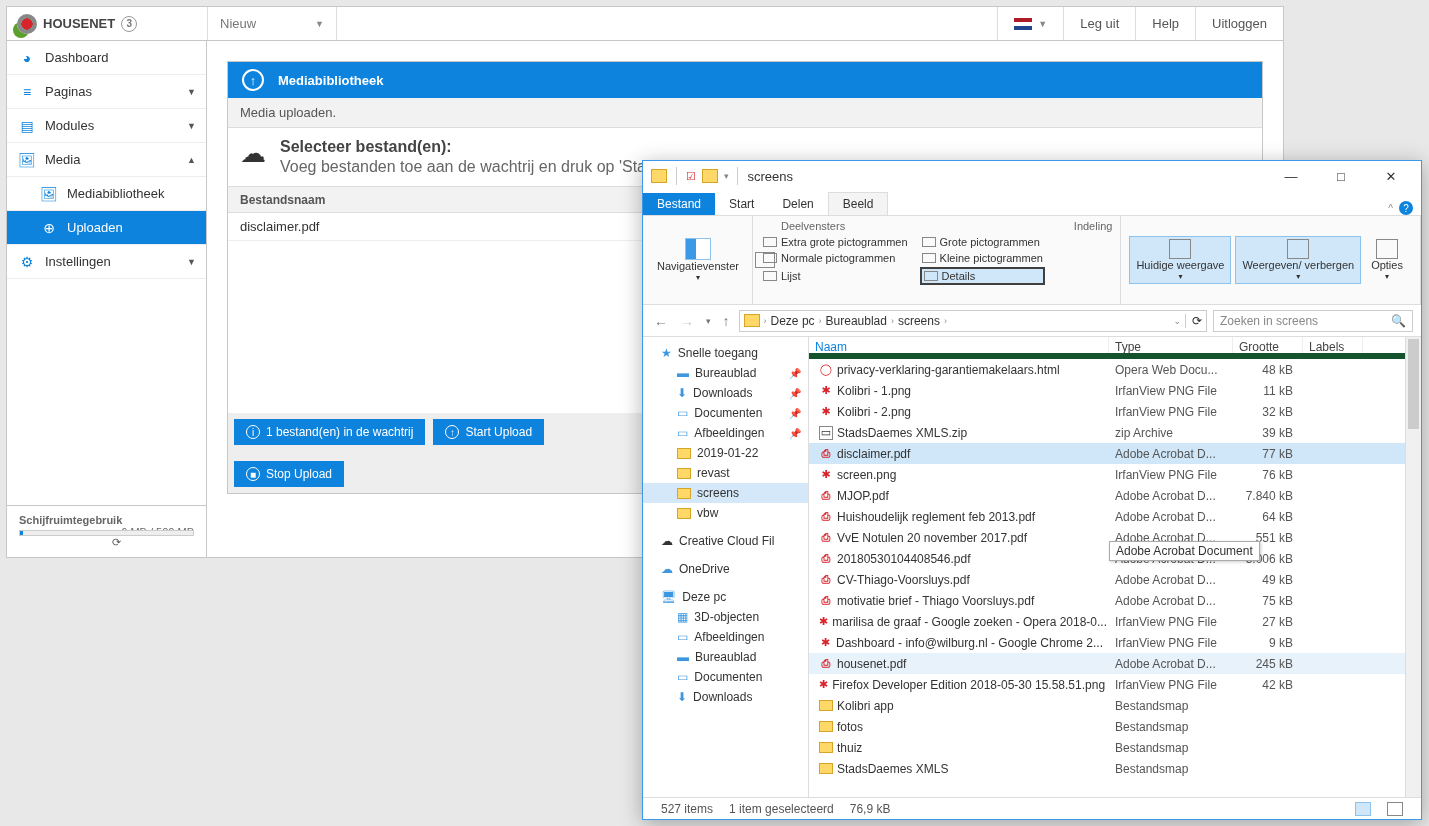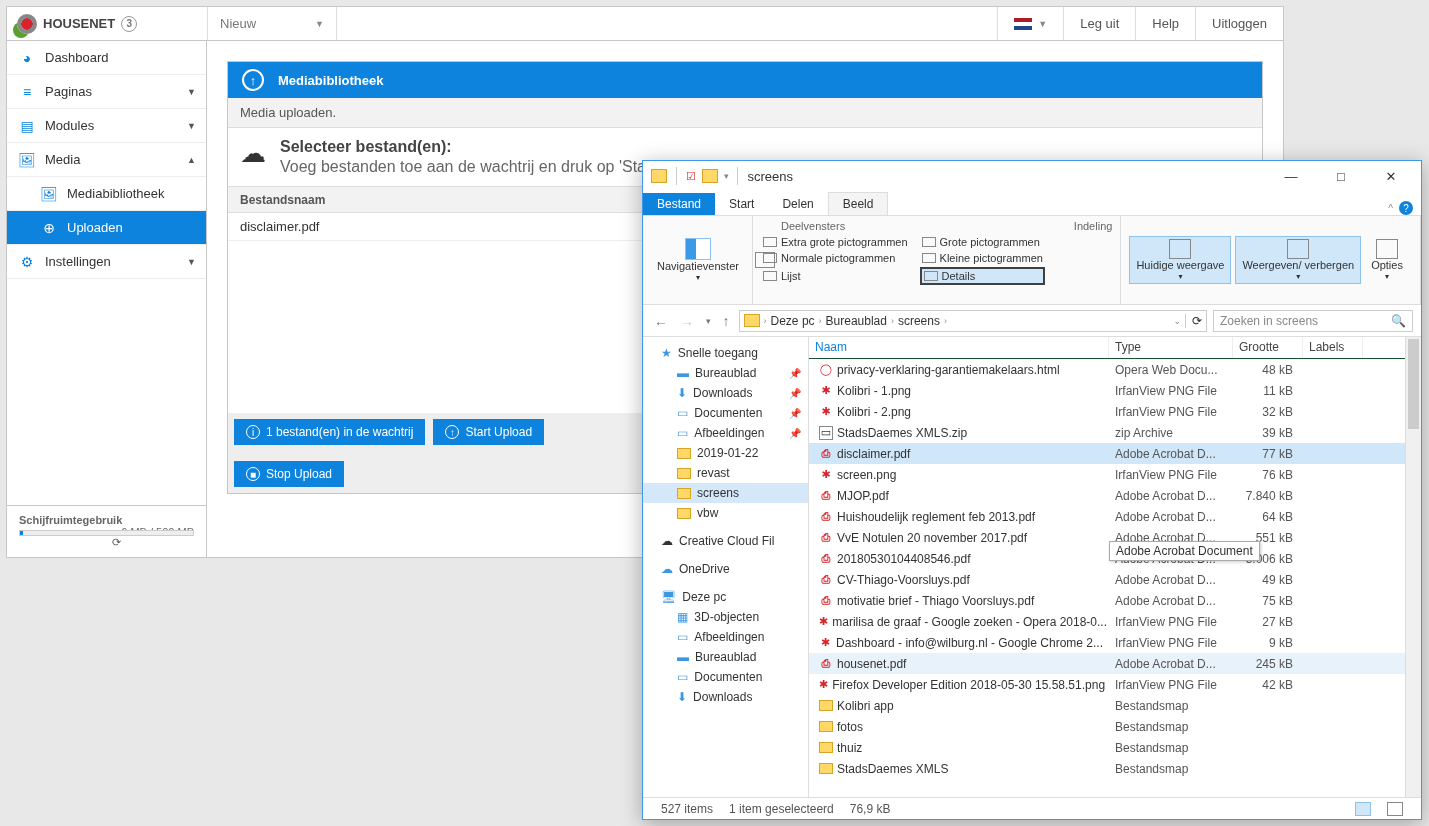--- a/index.html
+++ b/index.html
@@ -79,21 +79,21 @@
 .searchbox { width:200px; border:1px solid #ccc; height:22px; display:flex; align-items:center; padding:0 6px; color:#888; font-size:12px; justify-content:space-between;}
 .ex-body { display:flex; height:calc(100% - 30px - 24px - 90px - 32px - 22px);}
 .ex-tree { width:166px; border-right:1px solid #ddd; overflow:hidden; padding:6px 0;}
 .tree-item { padding:3px 6px 3px 18px; display:flex; align-items:center; gap:6px; font-size:12px;}
 .tree-item.l2 { padding-left:34px;}
 .tree-item.sel { background:#d4e8f9;}
 .pin { color:#888; font-size:10px; margin-left:auto;}
 .ti-star{color:#3c97e0;} .ti-desk{color:#3c97e0;} .ti-fold{width:14px;height:11px;background:#ffd867;border:1px solid #d6a526;display:inline-block;}
 .ex-files { flex:1; display:flex; overflow:hidden; position:relative;}
 .filecols { flex:1; overflow:hidden;}
-.fh { height:22px; border-bottom:1px solid #14532d; display:flex; font-size:12px; color:#444;}
+.fh { height:22px; border-bottom:6px solid #14532d; display:flex; font-size:12px; color:#444;}
 .fh div { padding:3px 6px; border-right:1px solid #eee;}
 .fh .n{color:#0d83dd;}
 .fr { height:21px; display:flex; align-items:center; font-size:12px; padding-left:4px;}
 .fr.selr { background:#cfe7f9;}
 .fr.hov { background:#e8f2fb;}
 .fr .cell{overflow:hidden; white-space:nowrap; text-overflow:ellipsis; padding:0 6px;}
 .c-name{width:296px; display:flex; align-items:center; gap:4px;}
 .c-type{width:120px; color:#555;}
 .c-size{width:70px; text-align:right; color:#555;}
 .fic{width:14px;height:14px;display:inline-flex;align-items:center;justify-content:center;font-size:11px;}

